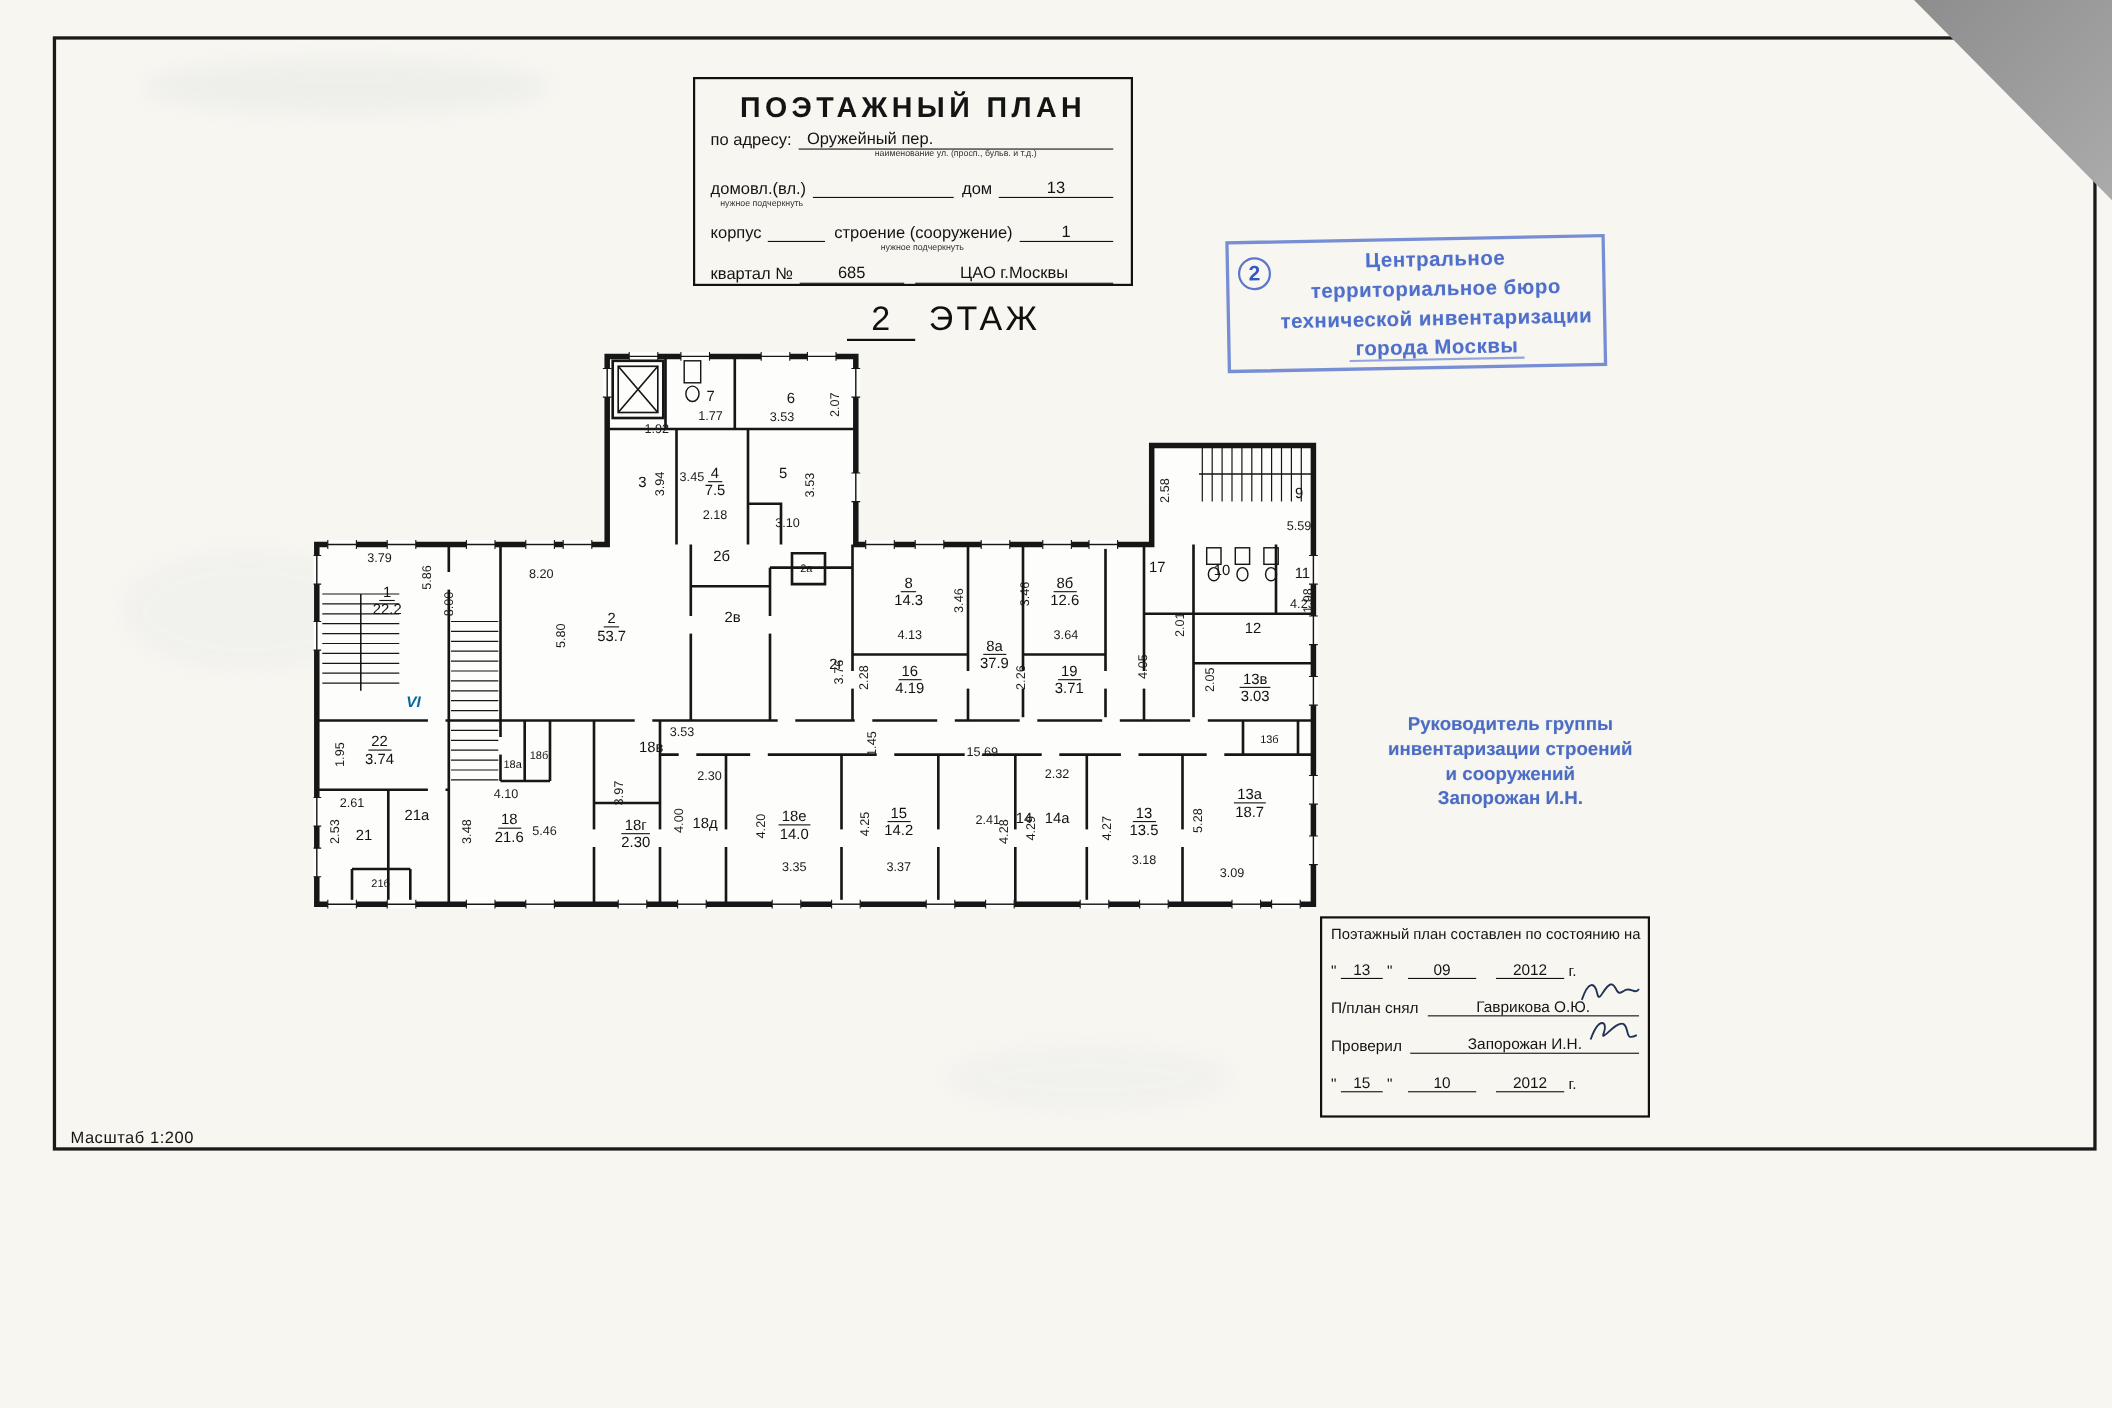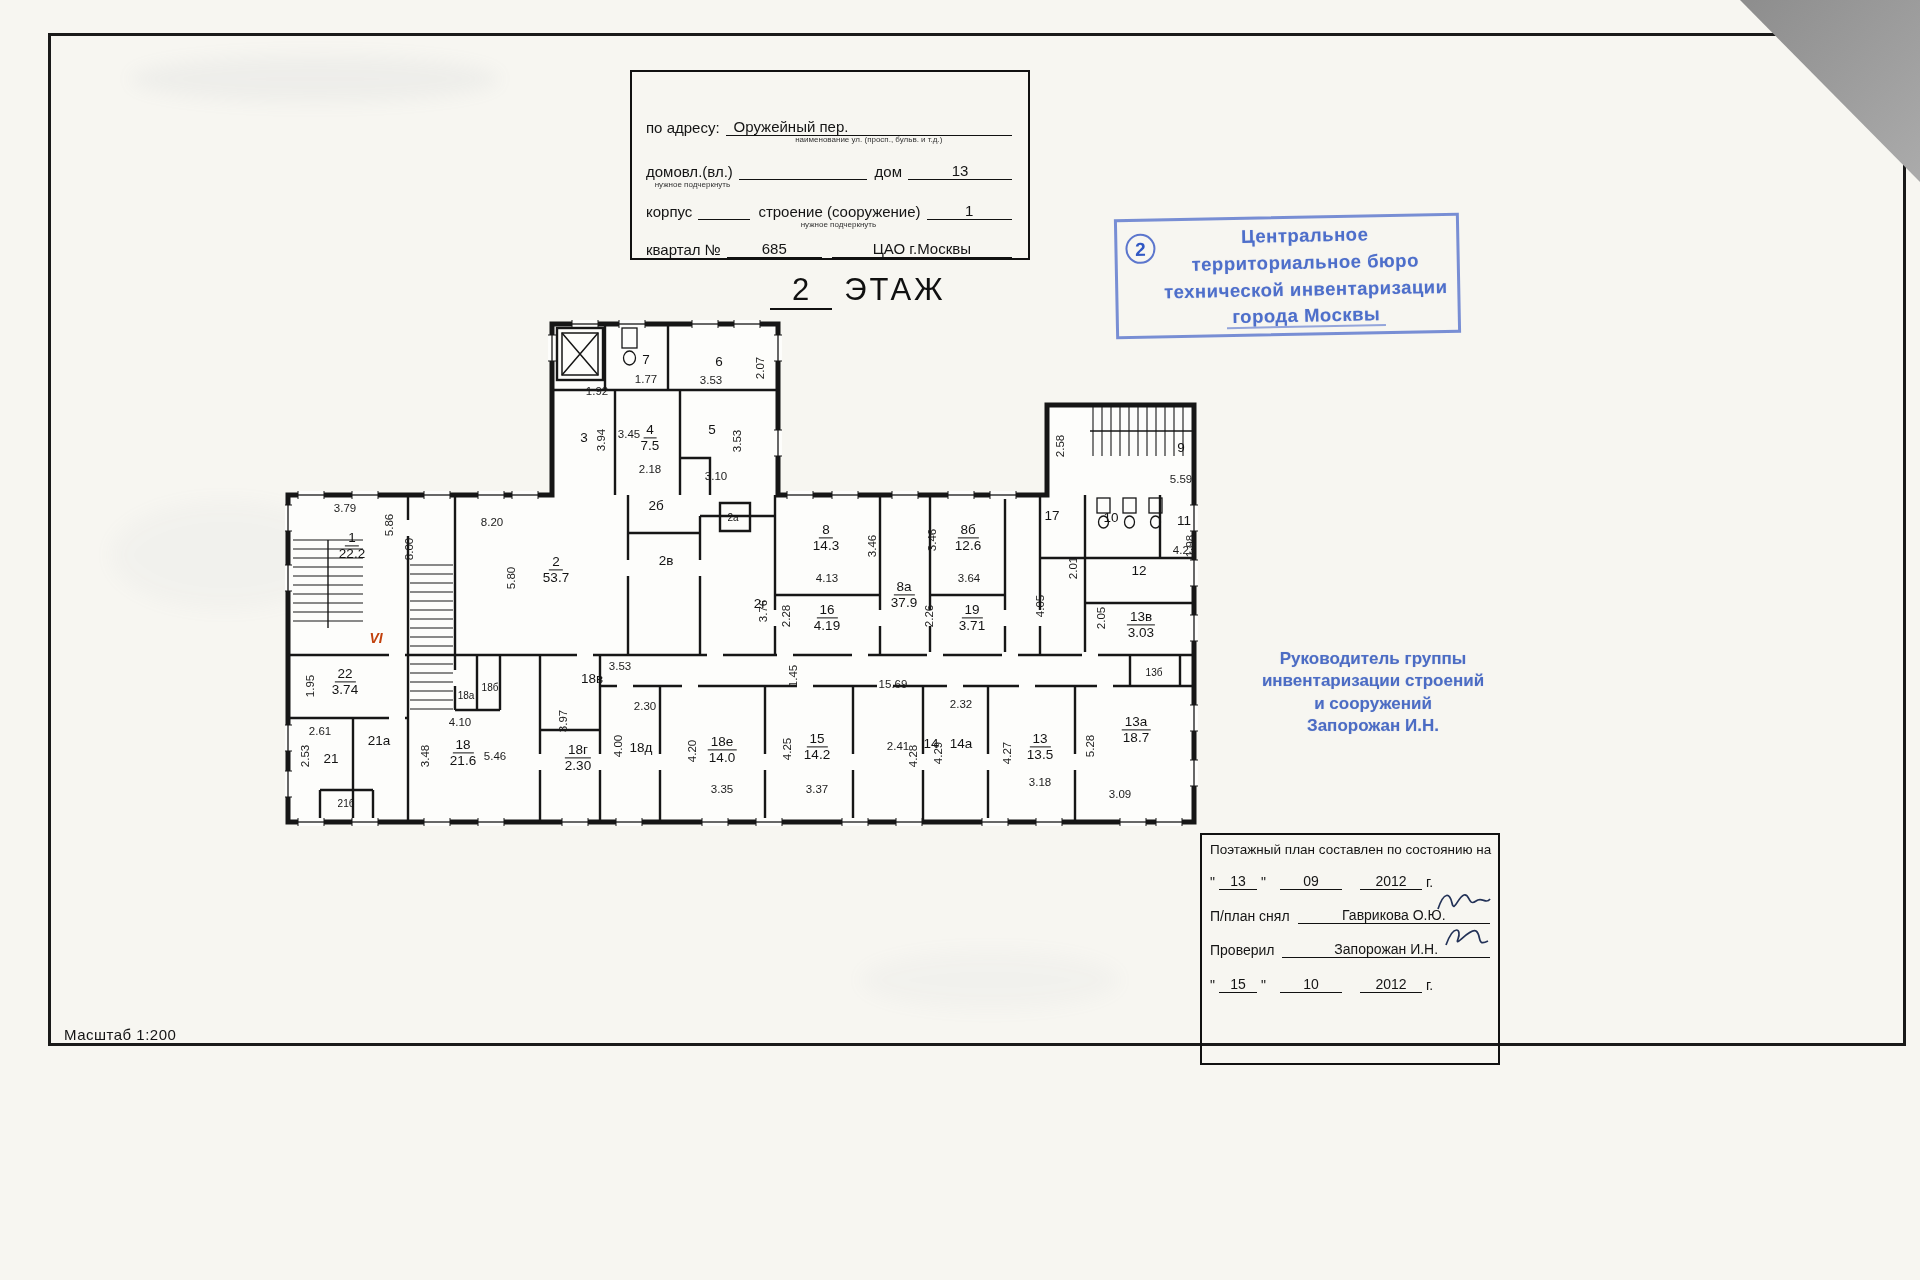--- a/index.html
+++ b/index.html
@@ -36,21 +36,21 @@
     border-radius:50%;text-align:center;font-size:19px;font-weight:bold;line-height:27px}
   .stamp-lines{position:absolute;left:40px;top:4px;right:4px;text-align:center;font-weight:bold;opacity:.85}
   .stamp-line{font-size:18.5px;line-height:1.45;letter-spacing:.5px;text-shadow:0 0 1px rgba(52,86,196,.35)}
   .stamp-line:last-child span{border-bottom:2px solid rgba(52,86,196,.6);padding:0 6px}
 
   
   .approval{position:absolute;left:1248px;top:648px;width:250px;text-align:center;color:rgba(55,92,190,.85);
     font-weight:bold;font-size:17px;line-height:1.32;z-index:30;text-shadow:0 0 1px rgba(55,92,190,.3)}
 
   
-  .footer-box{position:absolute;left:1200px;top:833px;width:300px;height:232px;border:2.5px solid #111;
+  .footer-box{position:absolute;left:1200px;top:833px;width:300px;height:183px;border:2.5px solid #111;
     padding:7px 8px 0 8px;font-size:14px}
   .fb-header{font-size:13.5px;white-space:nowrap;letter-spacing:0}
   .fb-date{margin-top:16px;display:flex;align-items:flex-end;gap:4px}
   .fb-q{font-size:14px}
   .fb-u{display:inline-block;border-bottom:1.5px solid #111;text-align:center}
   .fb-d{width:38px}
   .fb-m{width:62px;margin-left:10px}
   .fb-y{width:62px;margin-left:14px}
   .fb-line{margin-top:17px;display:flex;align-items:flex-end;position:relative}
   .fb-label{white-space:nowrap;padding-right:8px}
@@ -63,32 +63,33 @@
   
   .plan{position:absolute;left:285px;top:318px;width:916px;height:512px}
   .plan svg{position:absolute;left:0;top:0}
   #plan-labels{position:absolute;left:0;top:0;width:100%;height:100%}
   .room{position:absolute;transform:translate(-50%,-50%);text-align:center;font-size:13.5px;line-height:1.12;
     white-space:nowrap;color:#131313}
   .room .u{display:inline-block;border-bottom:1.4px solid #131313;padding:0 3px}
   .room.small{font-size:10px}
   .dim{position:absolute;transform:translate(-50%,-50%);font-size:11.5px;white-space:nowrap;color:#1c1c1c}
   .dim.vert{transform:translate(-50%,-50%) rotate(-90deg)}
-  .vi-label{position:absolute;transform:translate(-50%,-50%);color:#c2410c;font-weight:bold;font-size:14px;font-style:italic}
+  .vi-label{position:absolute;transform:translate(-50%,-50%);color:#0369a1;font-weight:bold;font-size:14px;font-style:italic}
 </style>
 </head>
 <body>
 
 <div class="noise n1"></div>
 <div class="noise n2"></div>
 <div class="noise n3"></div>
 <div class="frame"></div>
 <div class="corner-artifact"></div>
 
 <div class="titleblock">
+  <div class="tb-title">ПОЭТАЖНЫЙ ПЛАН</div>
   <div class="tb-row" style="top:46px">
     <span class="tb-label">по адресу:</span>
     <span class="tb-fill grow">
       <span class="tb-val" style="text-align:left;padding-left:8px">Оружейный пер.</span>
       <span class="tb-cap">наименование ул. (просп., бульв. и т.д.)</span>
     </span>
   </div>
   <div class="tb-row" style="top:90px">
     <span class="tb-label">
       <span>домовл.(вл.)</span>

